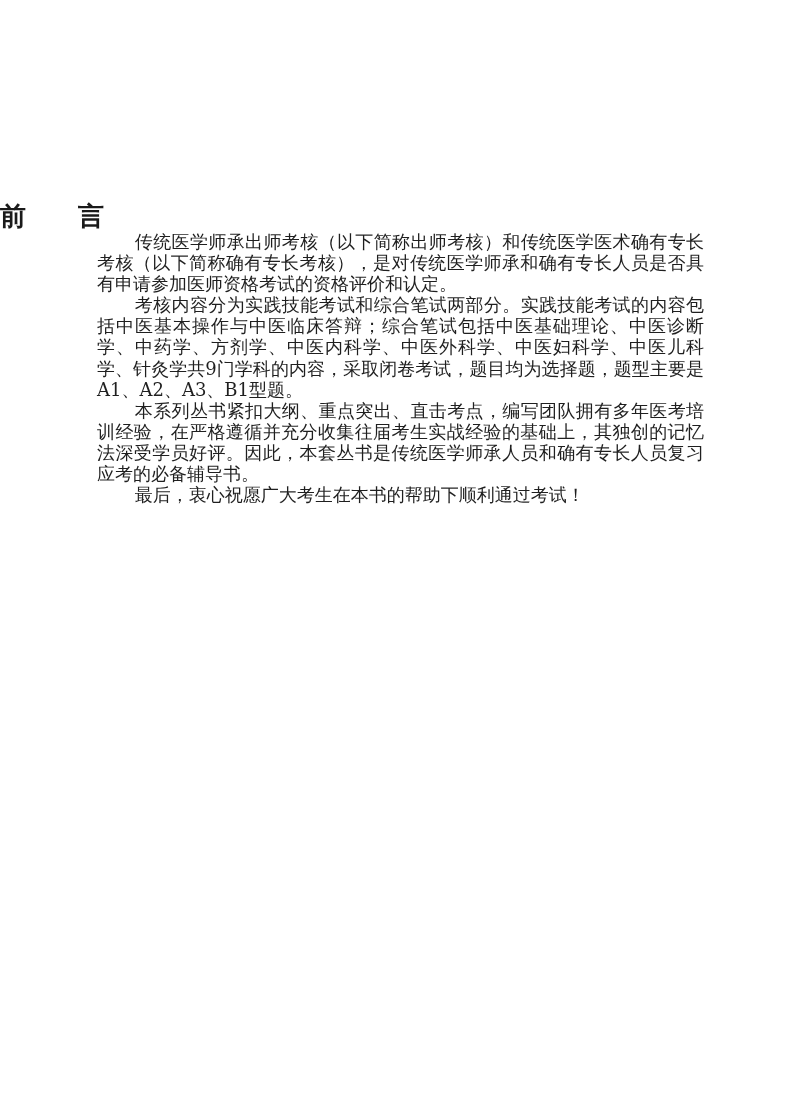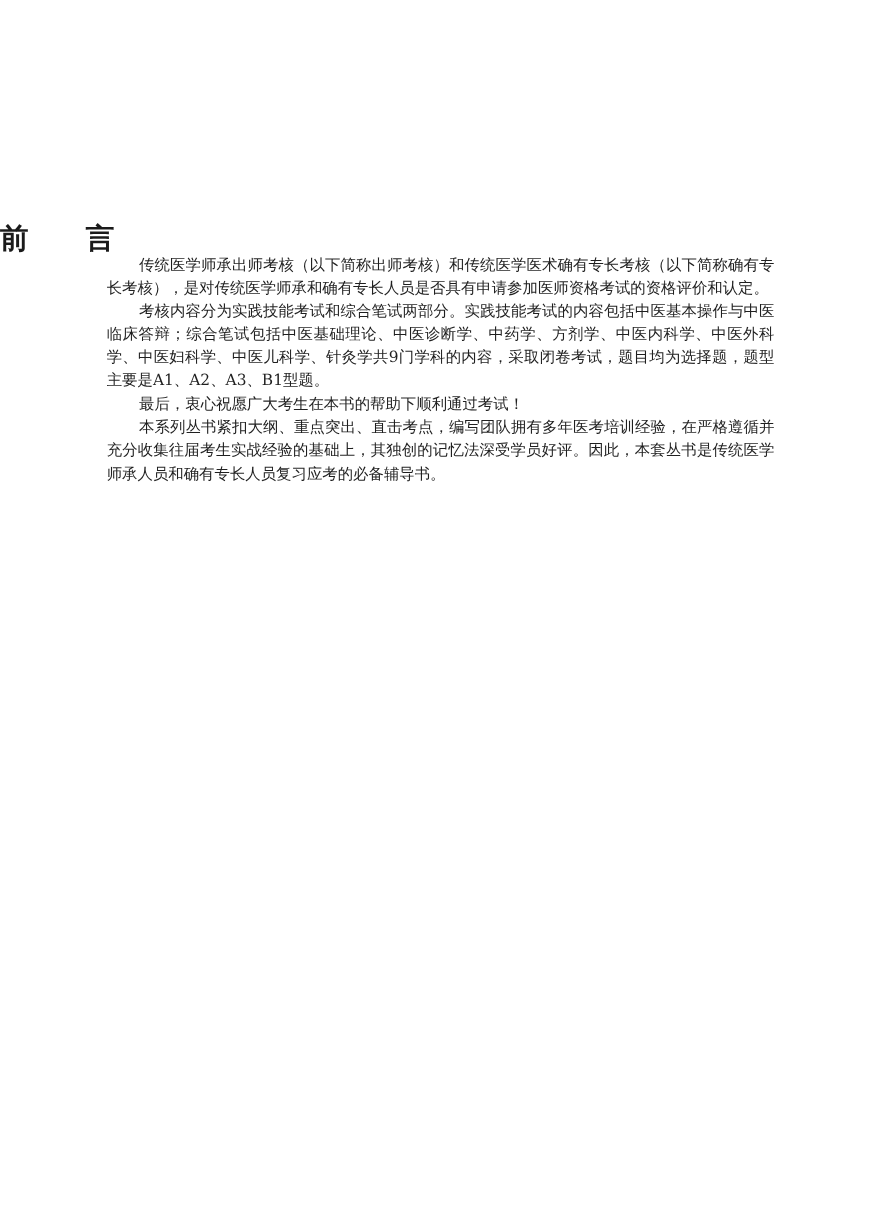--- a/index.html
+++ b/index.html
@@ -14,32 +14,32 @@
       font-family: "DejaVu Serif", "Liberation Serif", serif;
       font-weight: bold; font-size: 26px; color: #1a1a1a;
       letter-spacing: 0;
       margin-top: 47px;
     }
     .title span { display: inline-block; }
     .title .gap { width: 52px; }
     .body {
       position: absolute; left: 97px; top: 231px; width: 607px;
       font-family: "DejaVu Serif", "Liberation Serif", serif;
-      font-size: 14px; line-height: 21.1px; color: #1f1f1f;
+      font-size: 18px; line-height: 21.1px; color: #1f1f1f;
       text-align: justify; text-justify: inter-character;
     }
     .body p { margin: 0; text-indent: 2.1em; }
   </style>
 </head>
 <body>
 
 <div class="page">
   <div class="title">
     <span>前</span><span class="gap"></span><span>言</span>
   </div>
 
   <div class="body">
     <p>传统医学师承出师考核（以下简称出师考核）和传统医学医术确有专长考核（以下简称确有专长考核），是对传统医学师承和确有专长人员是否具有申请参加医师资格考试的资格评价和认定。</p>
     <p>考核内容分为实践技能考试和综合笔试两部分。实践技能考试的内容包括中医基本操作与中医临床答辩；综合笔试包括中医基础理论、中医诊断学、中药学、方剂学、中医内科学、中医外科学、中医妇科学、中医儿科学、针灸学共9门学科的内容，采取闭卷考试，题目均为选择题，题型主要是A1、A2、A3、B1型题。</p>
+    <p>本系列丛书紧扣大纲、重点突出、直击考点，编写团队拥有多年医考培训经验，在严格遵循并充分收集往届考生实战经验的基础上，其独创的记忆法深受学员好评。因此，本套丛书是传统医学师承人员和确有专长人员复习应考的必备辅导书。</p>
     <p>最后，衷心祝愿广大考生在本书的帮助下顺利通过考试！</p>
-    <p>本系列丛书紧扣大纲、重点突出、直击考点，编写团队拥有多年医考培训经验，在严格遵循并充分收集往届考生实战经验的基础上，其独创的记忆法深受学员好评。因此，本套丛书是传统医学师承人员和确有专长人员复习应考的必备辅导书。</p>
   </div>
 </div>
 
 </body></html>

